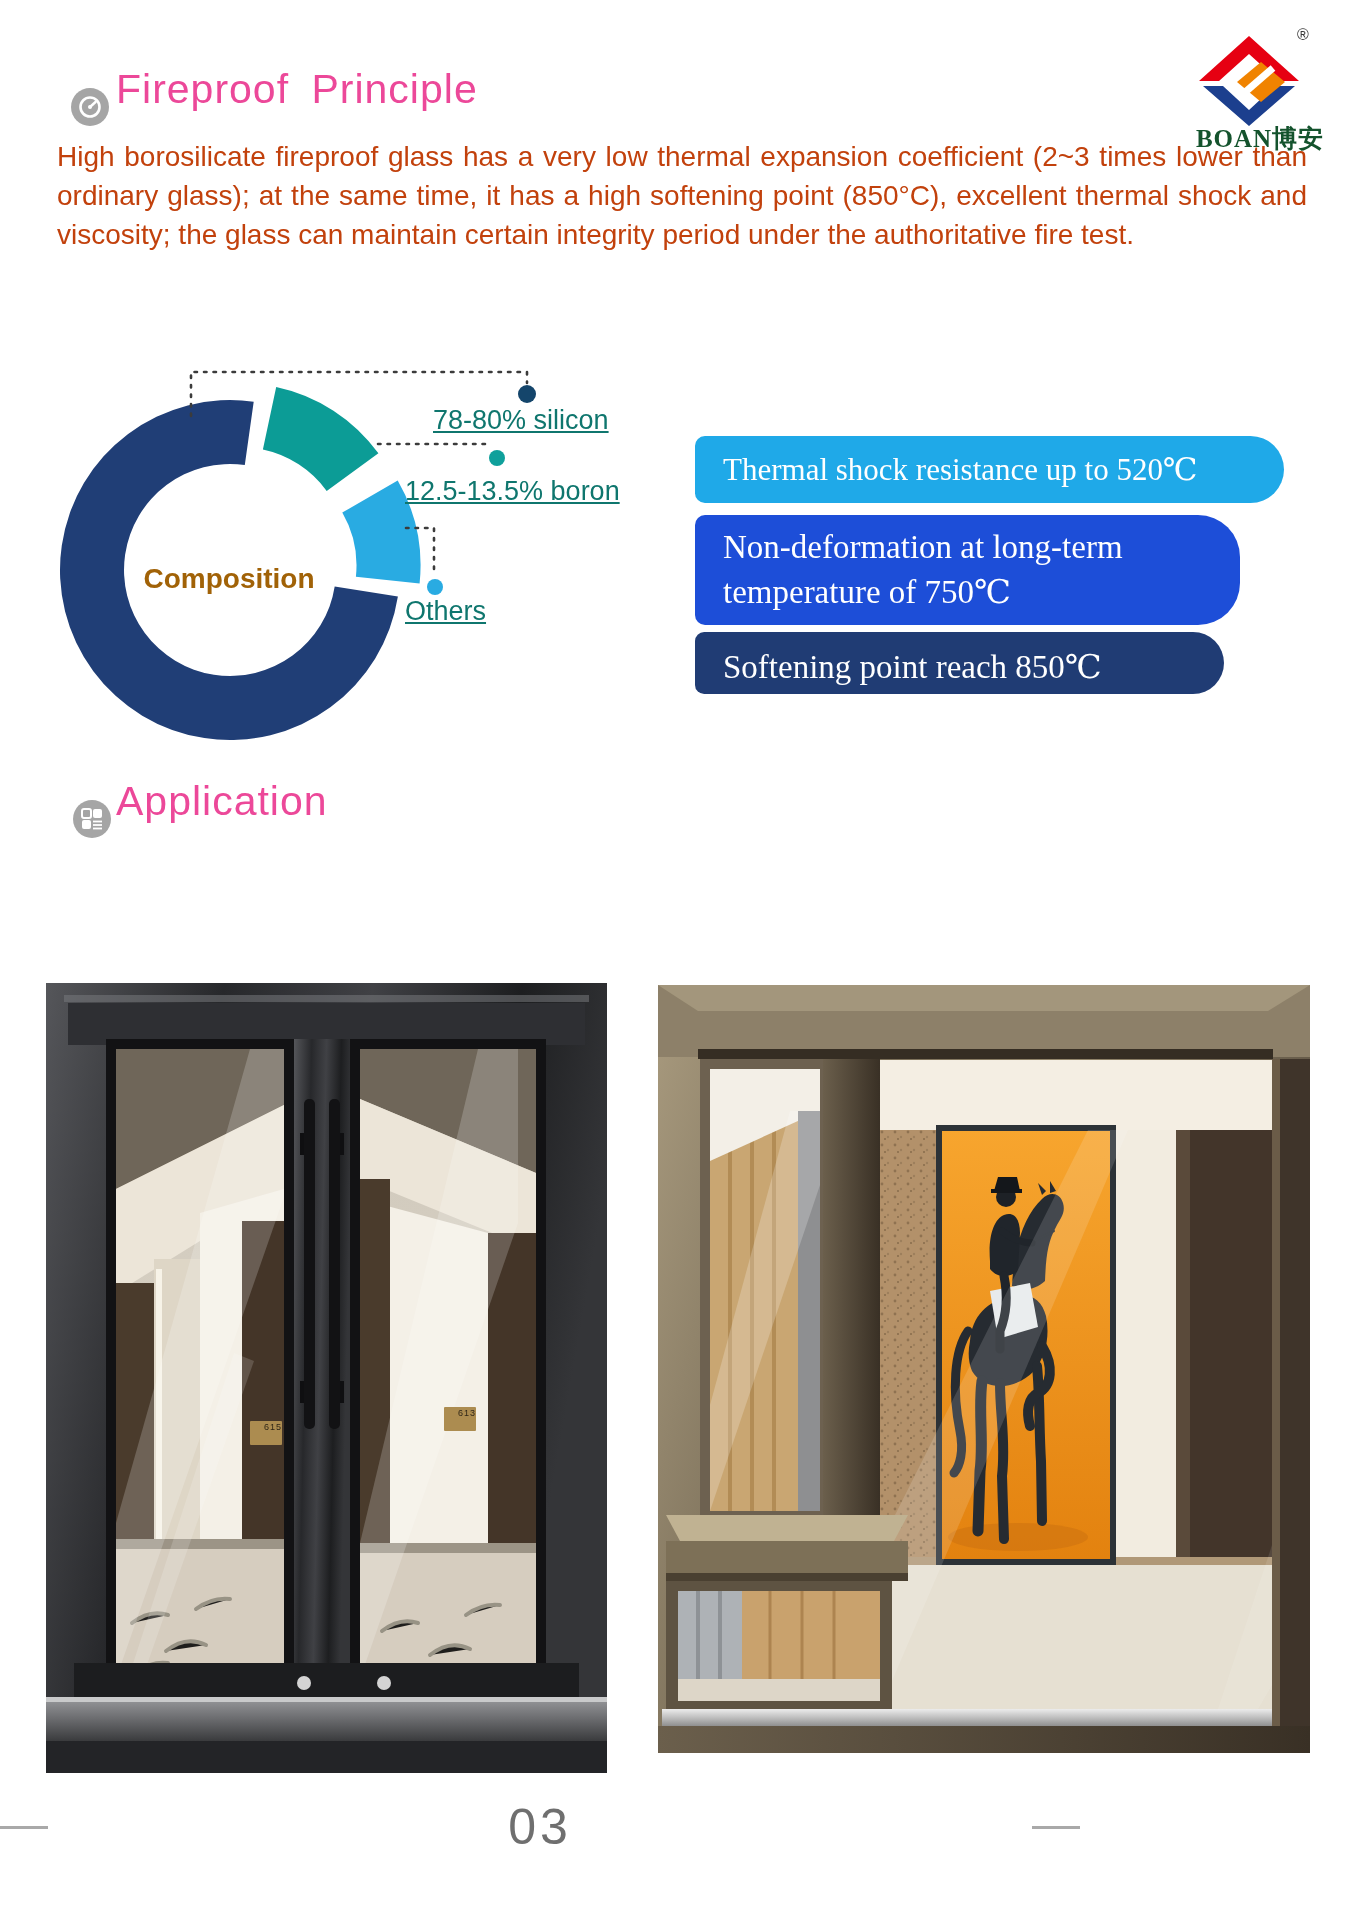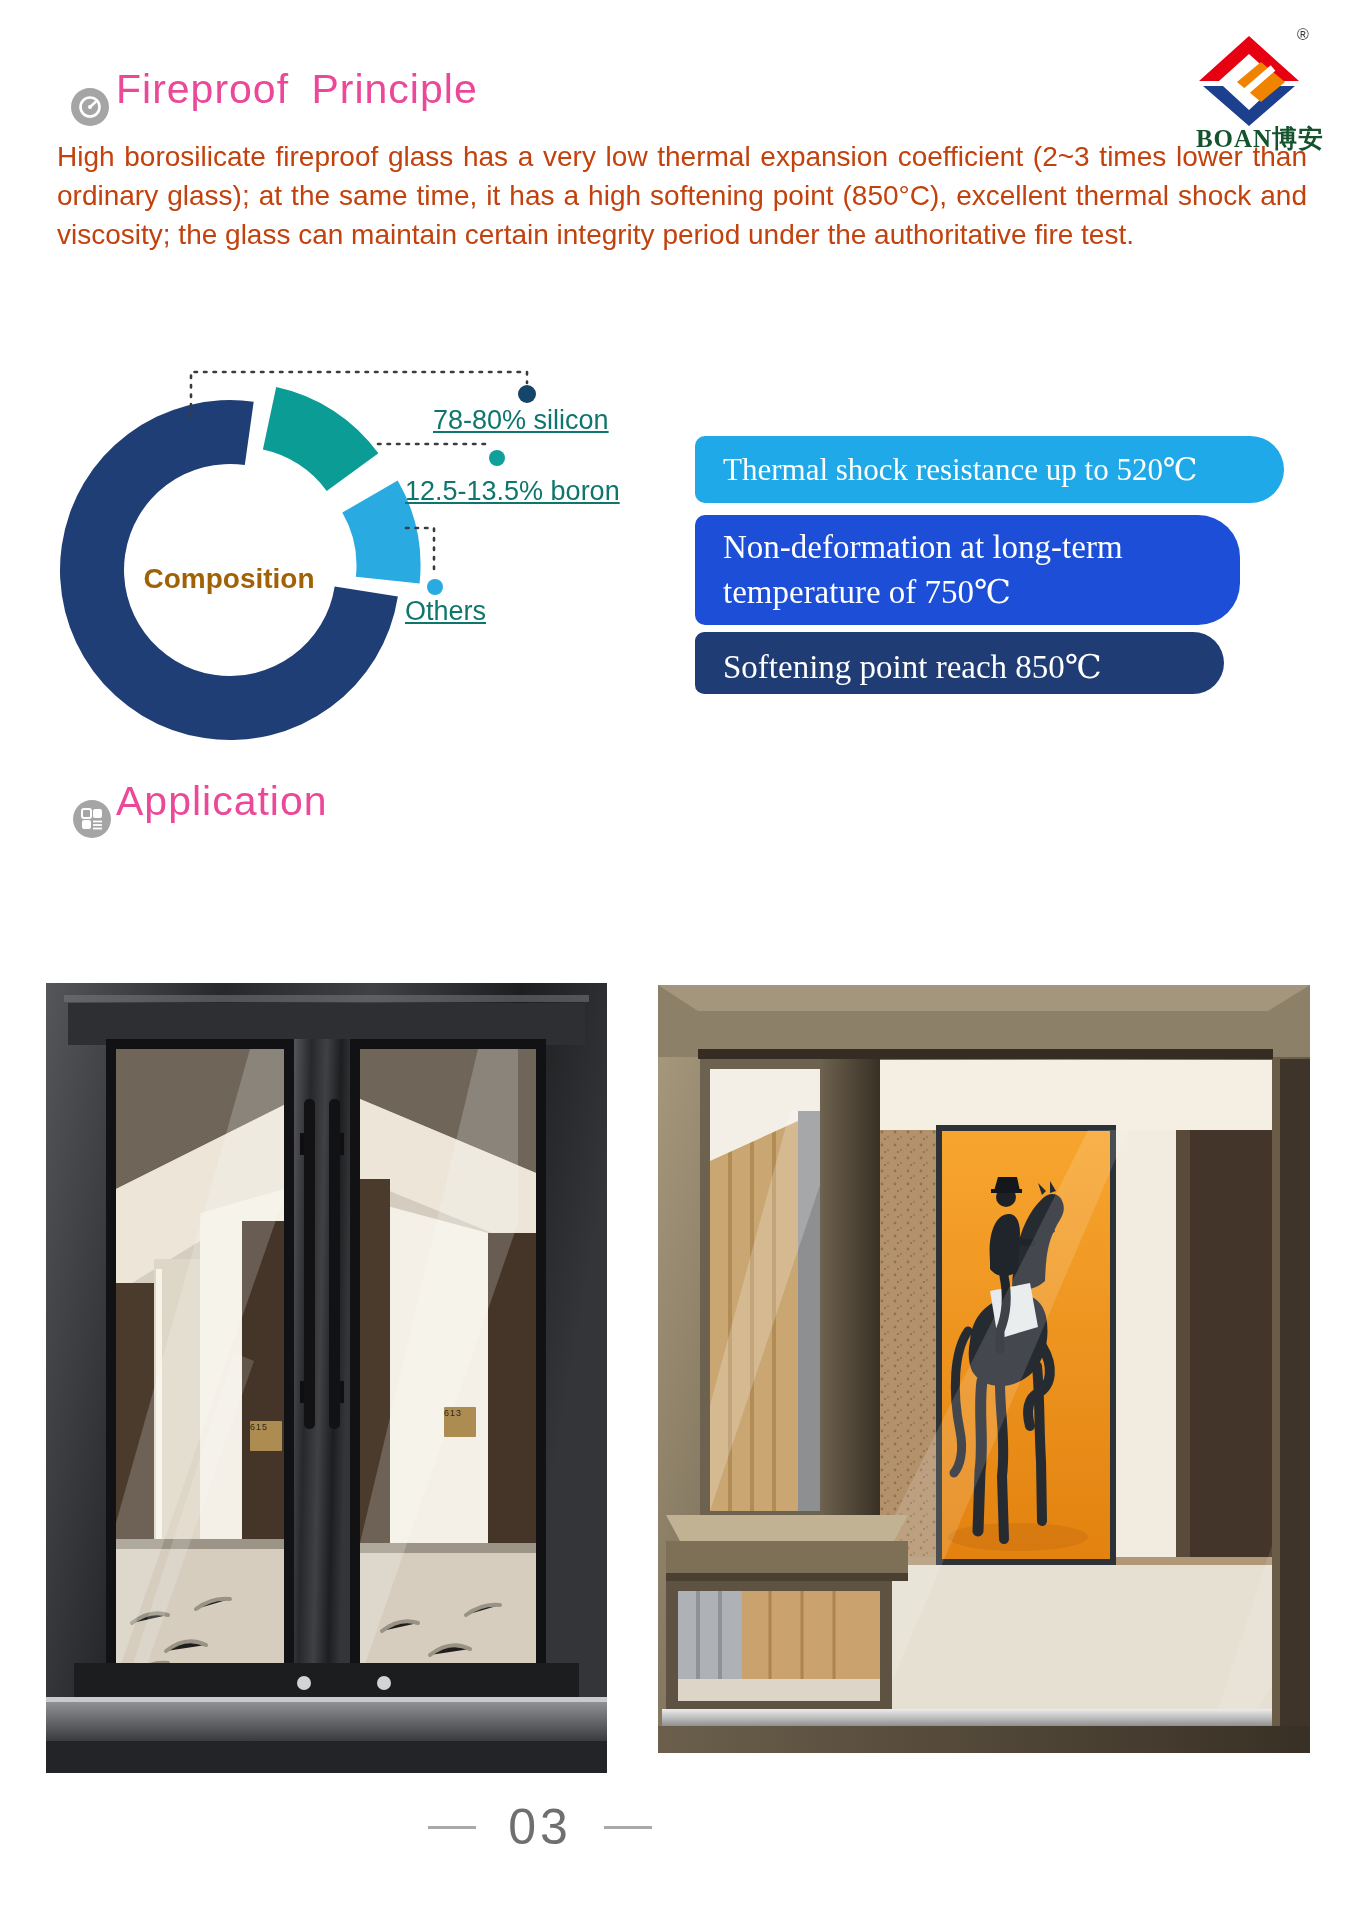--- a/index.html
+++ b/index.html
@@ -37,25 +37,25 @@
   .banner-2{top:515px;width:545px;height:110px;background:#1d4ed8;border-radius:10px 42px 42px 10px;
             font-size:33px;line-height:45px;padding-top:10px;}
   .banner-3{top:632px;width:529px;height:62px;background:#203C74;border-radius:10px 34px 34px 10px;
             font-size:33px;line-height:70px;white-space:nowrap;}
 
   
   .photo{position:absolute;overflow:hidden;}
   .photo-left{left:46px;top:983px;width:561px;height:790px;}
   .photo-right{left:658px;top:985px;width:652px;height:768px;}
   .plate{position:absolute;background:#ac8c50;color:#2f2617;font-size:9px;line-height:13px;
-         width:32px;height:30px;text-align:left;border-radius:1px;letter-spacing:1px;}
+         width:32px;height:24px;text-align:right;border-radius:1px;letter-spacing:1px;}
 
   
   .footer{position:absolute;left:0;top:1798px;width:1080px;display:flex;align-items:center;
-          justify-content:center;gap:32px;}
+          justify-content:space-between;gap:32px;}
   .footer .dash{width:48px;height:3px;background:#a9a9a9;}
   .footer .num{font-size:50px;color:#6f6f6f;font-weight:300;letter-spacing:4px;
                font-family:"Liberation Sans",sans-serif;}
 </style>
 </head>
 <body>
 
 <div class="page">
 
   <div class="sec-head-icon" style="left:71px;top:88px;">

